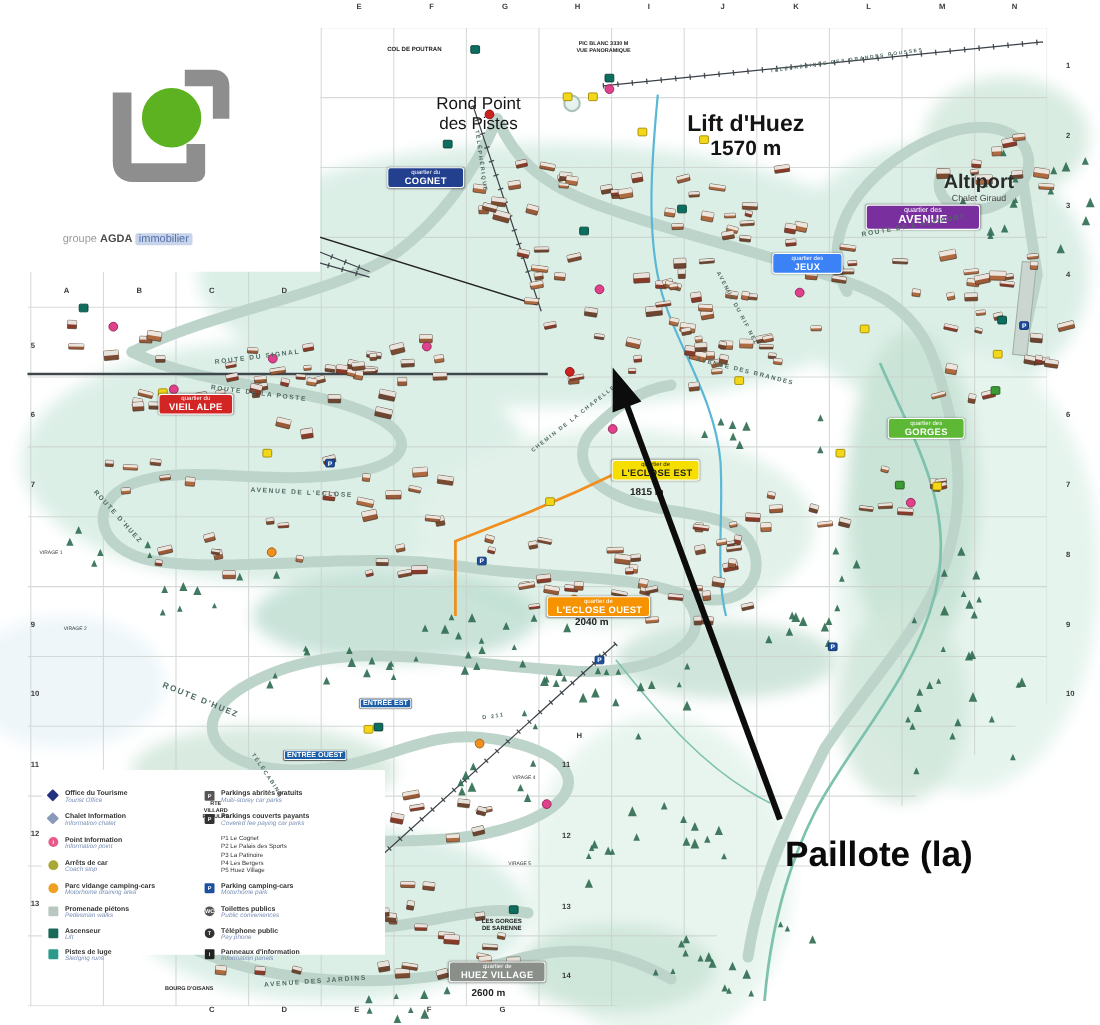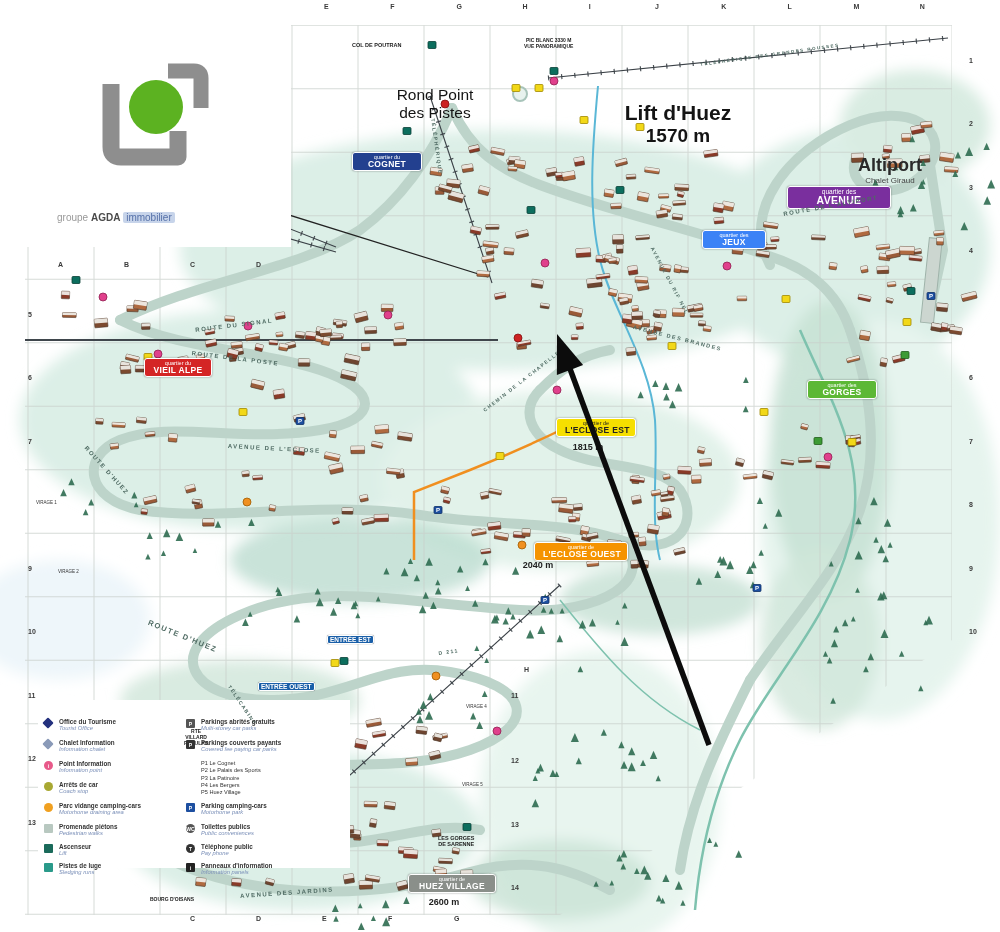--- a/index.html
+++ b/index.html
@@ -1764,21 +1764,21 @@
       <span class="b">AVENUE</span>
     </div>
   <div class="pill" style="left: 108px; top: 358px; width: 50px; background: rgb(212, 37, 37); color: rgb(255, 255, 255); margin-left: 36px;">
       <span class="s">quartier du</span>
       <span class="b">VIEIL ALPE</span>
     </div>
   <div class="pill" style="left: 556px; top: 418px; width: 62px; background: rgb(246, 223, 0); color: rgb(34, 34, 34);">
       <span class="s">quartier de</span>
       <span class="b">L'ECLOSE EST</span>
     </div>
-  <div class="pill" style="left: 497px; top: 542px; width: 76px; background: rgb(245, 147, 0); color: rgb(255, 255, 255); margin-left: 37px;">
+  <div class="pill" style="left: 497px; top: 542px; width: 76px; background: rgb(245, 147, 0); color: rgb(255, 255, 255);">
       <span class="s">quartier de</span>
       <span class="b">L'ECLOSE OUEST</span>
     </div>
   <div class="pill" style="left: 807px; top: 380px; width: 52px; background: rgb(92, 184, 53); color: rgb(255, 255, 255);">
       <span class="s">quartier des</span>
       <span class="b">GORGES</span>
     </div>
   <div class="pill" style="left: 408px; top: 874px; width: 70px; background: rgb(138, 143, 138); color: rgb(255, 255, 255);">
       <span class="s">quartier de</span>
       <span class="b">HUEZ VILLAGE</span>
@@ -1967,13 +1967,14 @@
           <div class="pkline" style="margin-left: 15px;">P4 Les Bergers</div>
           <div class="pkline" style="margin-left: 15px;">P5 Huez Village</div>
         </div>
       </div>
   </div>
 
   <svg width="1000" height="932" viewBox="0 0 1000 932" style="pointer-events:none">
     <line x1="709" y1="745" x2="566" y2="358" stroke="#0c0c0c" stroke-width="5.5"></line>
     <polygon points="557,334 583.1,365.1 556.9,374.9" fill="#0c0c0c"></polygon>
   </svg>
+  <div class="abs" id="callout">Paillote (la)</div>
 </div>
 
 </body></html>

